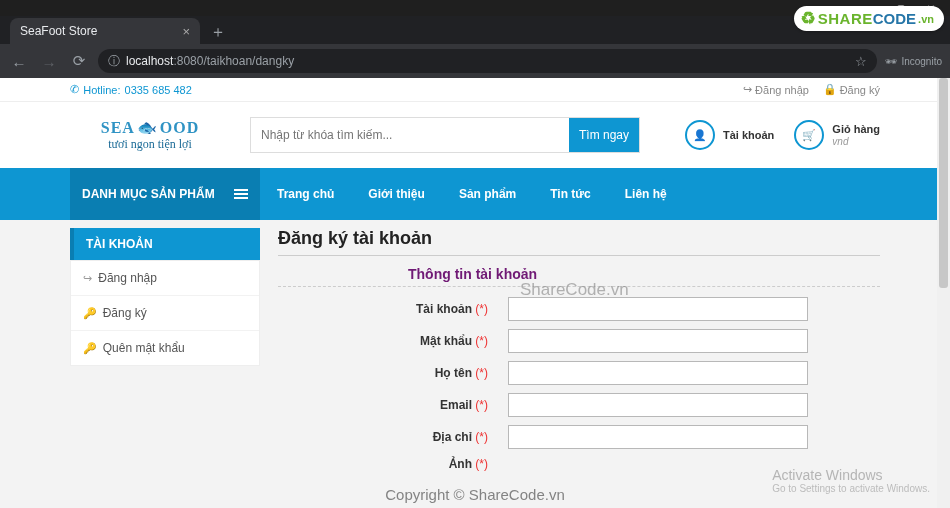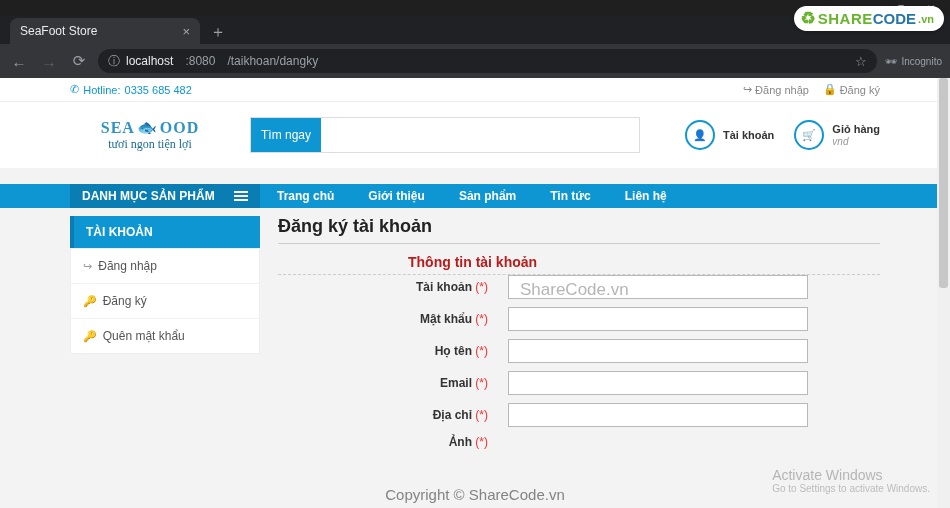--- a/index.html
+++ b/index.html
@@ -12,21 +12,21 @@
   .tabstrip { height:28px; background:#202124; display:flex; align-items:flex-end; padding-left:10px;}
   .tab { height:26px; min-width:190px; background:#35363a; color:#e8eaed; font-size:12px; border-top-left-radius:8px; border-top-right-radius:8px; display:flex; align-items:center; padding:0 10px; position:relative;}
   .tab .tab-close{margin-left:auto; color:#aaa; font-size:13px;}
   .newtab { width:24px; height:24px; color:#9aa0a6; display:flex;align-items:center;justify-content:center;font-size:16px; margin-left:6px;}
   
   .browser-toolbar{height:34px;background:#35363a;display:flex;align-items:center;padding:0 8px;gap:8px;}
   .nav-btn{width:22px;height:22px;color:#9aa0a6;display:flex;align-items:center;justify-content:center;font-size:15px;}
   .omnibox{flex:1;height:24px;background:#202124;border-radius:12px;display:flex;align-items:center;padding:0 10px;color:#e8eaed;font-size:12px;gap:6px;}
   .omni-info{color:#9aa0a6;font-size:12px;}
   .omni-host{color:#e8eaed;}
-  .omni-path{color:#9aa0a6;margin-left:12px;}
+  .omni-path{color:#9aa0a6;}
   .incognito{color:#9aa0a6;font-size:10px;display:flex;align-items:center;gap:4px;}
   .star{color:#9aa0a6;font-size:13px;}
 
   
   .sharecode-badge{position:absolute; right:6px; top:6px; z-index:50; font-weight:bold; font-family:Arial; }
   .sharecode-badge .pill{background:#fff;border-radius:14px;padding:2px 10px 2px 6px;display:inline-flex;align-items:center;box-shadow:0 1px 3px rgba(0,0,0,.3);}
   .sharecode-badge .ic{color:#6ab42d;font-size:17px;margin-right:2px;}
   .sharecode-badge .t1{color:#6ab42d;font-size:15px;letter-spacing:.5px;}
   .sharecode-badge .t2{color:#2676a8;font-size:15px;}
   .sharecode-badge .vn{color:#6ab42d;font-size:11px;margin-left:2px;}
@@ -48,21 +48,21 @@
   .logo .row2{font-family:"Brush Script MT",cursive;font-size:12px;color:#1a6a96;}
   .search{flex:0 0 390px;height:36px;display:flex;border:1px solid #ddd;}
   .search input{flex:1;border:none;padding:0 10px;font-size:12px;outline:none;}
   .search button{width:70px;border:none;background:#0e96d2;color:#fff;font-size:12px;cursor:pointer;}
   .acct{margin-left:auto;display:flex;gap:20px;}
   .acct .blk{display:flex;align-items:center;gap:8px;font-size:11px;color:#333;}
   .acct .ic{width:30px;height:30px;border:2px solid #0e96d2;border-radius:50%;display:flex;align-items:center;justify-content:center;color:#0e96d2;}
   .acct .sub{color:#999;font-size:10px;font-style:italic;}
 
   
-  .navbar{height:24px;background:#0e96d2;display:flex;align-items:stretch;padding:0 70px;margin-top:16px;}
+  .navbar{height:52px;background:#0e96d2;display:flex;align-items:stretch;padding:0 70px;}
   .catbtn{width:190px;background:#0a7eb2;color:#fff;display:flex;align-items:center;padding:0 12px;font-size:12px;font-weight:700;justify-content:space-between;}
   .menuico{display:inline-flex;flex-direction:column;gap:2px;}
   .menuico span{display:block;width:14px;height:2px;background:#fff;}
   .navlinks{display:flex;}
   .navlinks a{color:#fff;font-size:12px;display:flex;align-items:center;padding:0 17px;font-weight:600;}
 
   
   .pagegrid{display:flex;gap:18px;padding:8px 70px 0;}
   .sidecol{width:190px;}
   .sidehead{background:#0e96d2;color:#fff;font-size:12px;font-weight:700;padding:9px 12px;border-left:4px solid #0a7eb2;}
@@ -70,21 +70,21 @@
   .sidelist a{display:flex;align-items:center;gap:6px;padding:10px 12px;font-size:12px;color:#555;border-bottom:1px solid #f2f2f2;}
   .sidelist a:last-child{border-bottom:none;}
   .sideico{color:#999;font-size:11px;}
 
   .maincol{flex:1;}
   .crumb{font-size:11.5px;color:#888;padding:4px 0 8px;}
   .crumb .home{color:#666;}
   .crumb .sep{margin:0 6px;color:#999;font-size:10px;}
   .crumb .here{color:#0e96d2;}
   .pgtitle{font-size:18px;font-weight:700;color:#222;padding-bottom:6px;margin-bottom:10px;border-bottom:1px solid #ccc;}
-  .sectitle{color:#b91c1c;font-size:14px;font-weight:600;text-align:left;padding-left:130px;border-bottom:1px dashed #ccc;display:block;padding-bottom:4px;}
+  .sectitle{color:#701a75;font-size:14px;font-weight:600;text-align:left;padding-left:130px;margin-bottom:10px;border-bottom:1px dashed #ccc;display:block;padding-bottom:4px;}
 
   .frm{display:flex;flex-direction:column;gap:8px;}
   .fr{display:flex;align-items:center;gap:20px;}
   .fr label{width:210px;text-align:right;font-size:12px;font-weight:600;color:#333;}
   .fr label .req{color:#e33;font-weight:400;}
   .fr input{width:300px;height:24px;border:1px solid #b8b8b8;padding:0 6px;font-size:12px;}
   .fr .last-label{text-align:right;}
 
   
   .wm{position:absolute;pointer-events:none;color:rgba(120,120,120,.55);font-family:Arial;font-weight:400;}
@@ -157,20 +157,21 @@
         </a>
     </span>
   </div>
 
   <div class="sitehead">
     <div class="logo">
       <div class="row1"><span>SEA</span><span class="fish">🐟</span><span>OOD</span></div>
       <div class="row2">tươi ngon      tiện lợi</div>
     </div>
     <div class="search">
+      <input type="text" placeholder="Nhập từ khóa tìm kiếm..." style="">
       <button>Tìm ngay</button>
     </div>
     <div class="acct">
       <div class="blk">
         <span class="ic">👤</span>
         <span><b>Tài khoản</b></span>
       </div>
       <div class="blk">
         <span class="ic">🛒</span>
         <span><b>Giỏ hàng</b><br><span class="sub">vnd</span></span>

